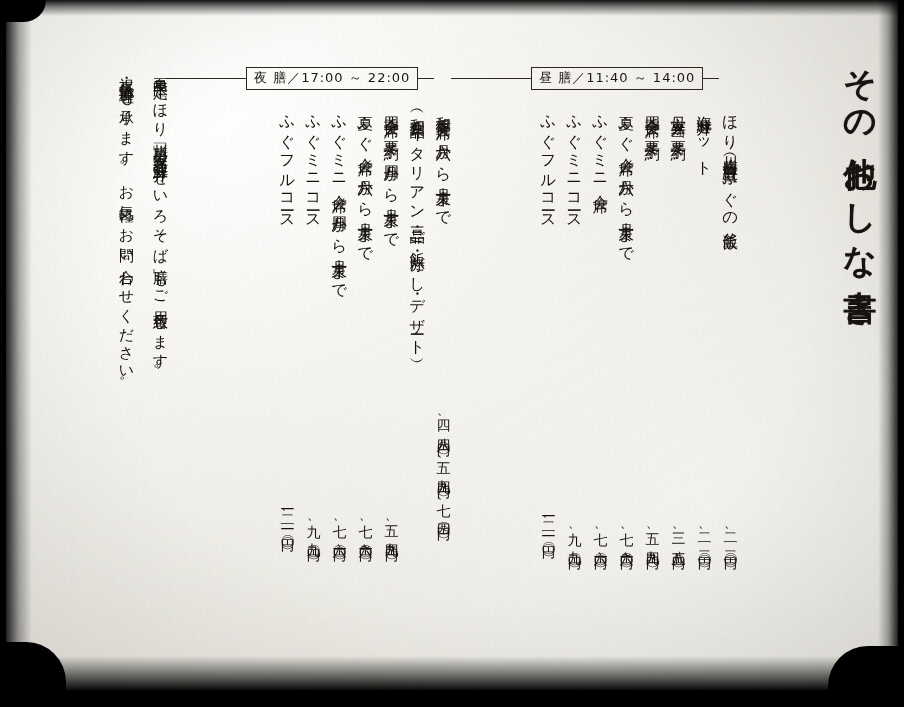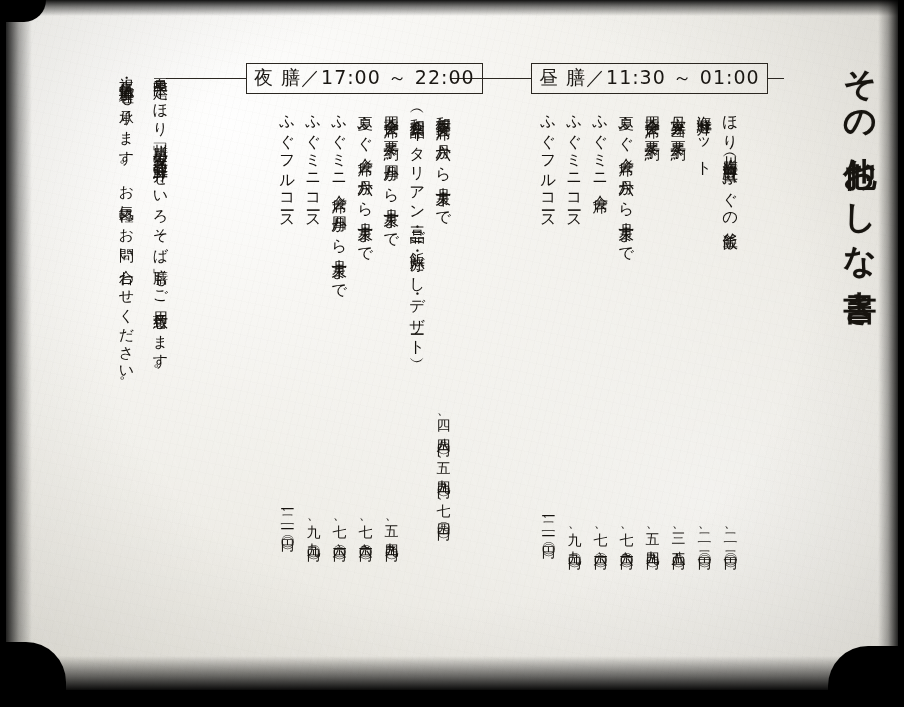--- a/index.html
+++ b/index.html
@@ -108,21 +108,21 @@
     height: 20px;
   }
   .head-rule {
     height: 1px;
     background: #2b2721;
     flex: 0 0 auto;
   }
   .head-box {
     border: 1px solid #2b2721;
     padding: 1px 7px 2px 7px;
-    font-size: 19px;
+    font-size: 13px;
     letter-spacing: 1px;
     color: #1a1713;
     background: transparent;
     white-space: nowrap;
     font-family: "DejaVu Sans", "Liberation Sans", sans-serif;
   }
 
   
   .menu-block {
     position: absolute;
@@ -165,21 +165,21 @@
 
 <div id="page">
   <div id="paper">
     <div id="fiber"></div>
     <div id="vignette"></div>
 
     <div id="title" class="v">その他おしな書き</div>
 
     <div class="section-head" style="left:445px; top:68px; width:300px;">
       <div class="head-rule" style="width:80px;"></div>
-      <div class="head-box">昼 膳／11:30 ～ 01:00</div>
+      <div class="head-box">昼 膳／11:40 ～ 14:00</div>
       <div class="head-rule" style="width:16px;"></div>
     </div>
 
     <div class="section-head" style="left:160px; top:68px; width:300px;">
       <div class="head-rule" style="width:80px;"></div>
       <div class="head-box">夜 膳／17:00 ～ 22:00</div>
       <div class="head-rule" style="width:16px;"></div>
     </div>
 
     <div class="menu-block">

